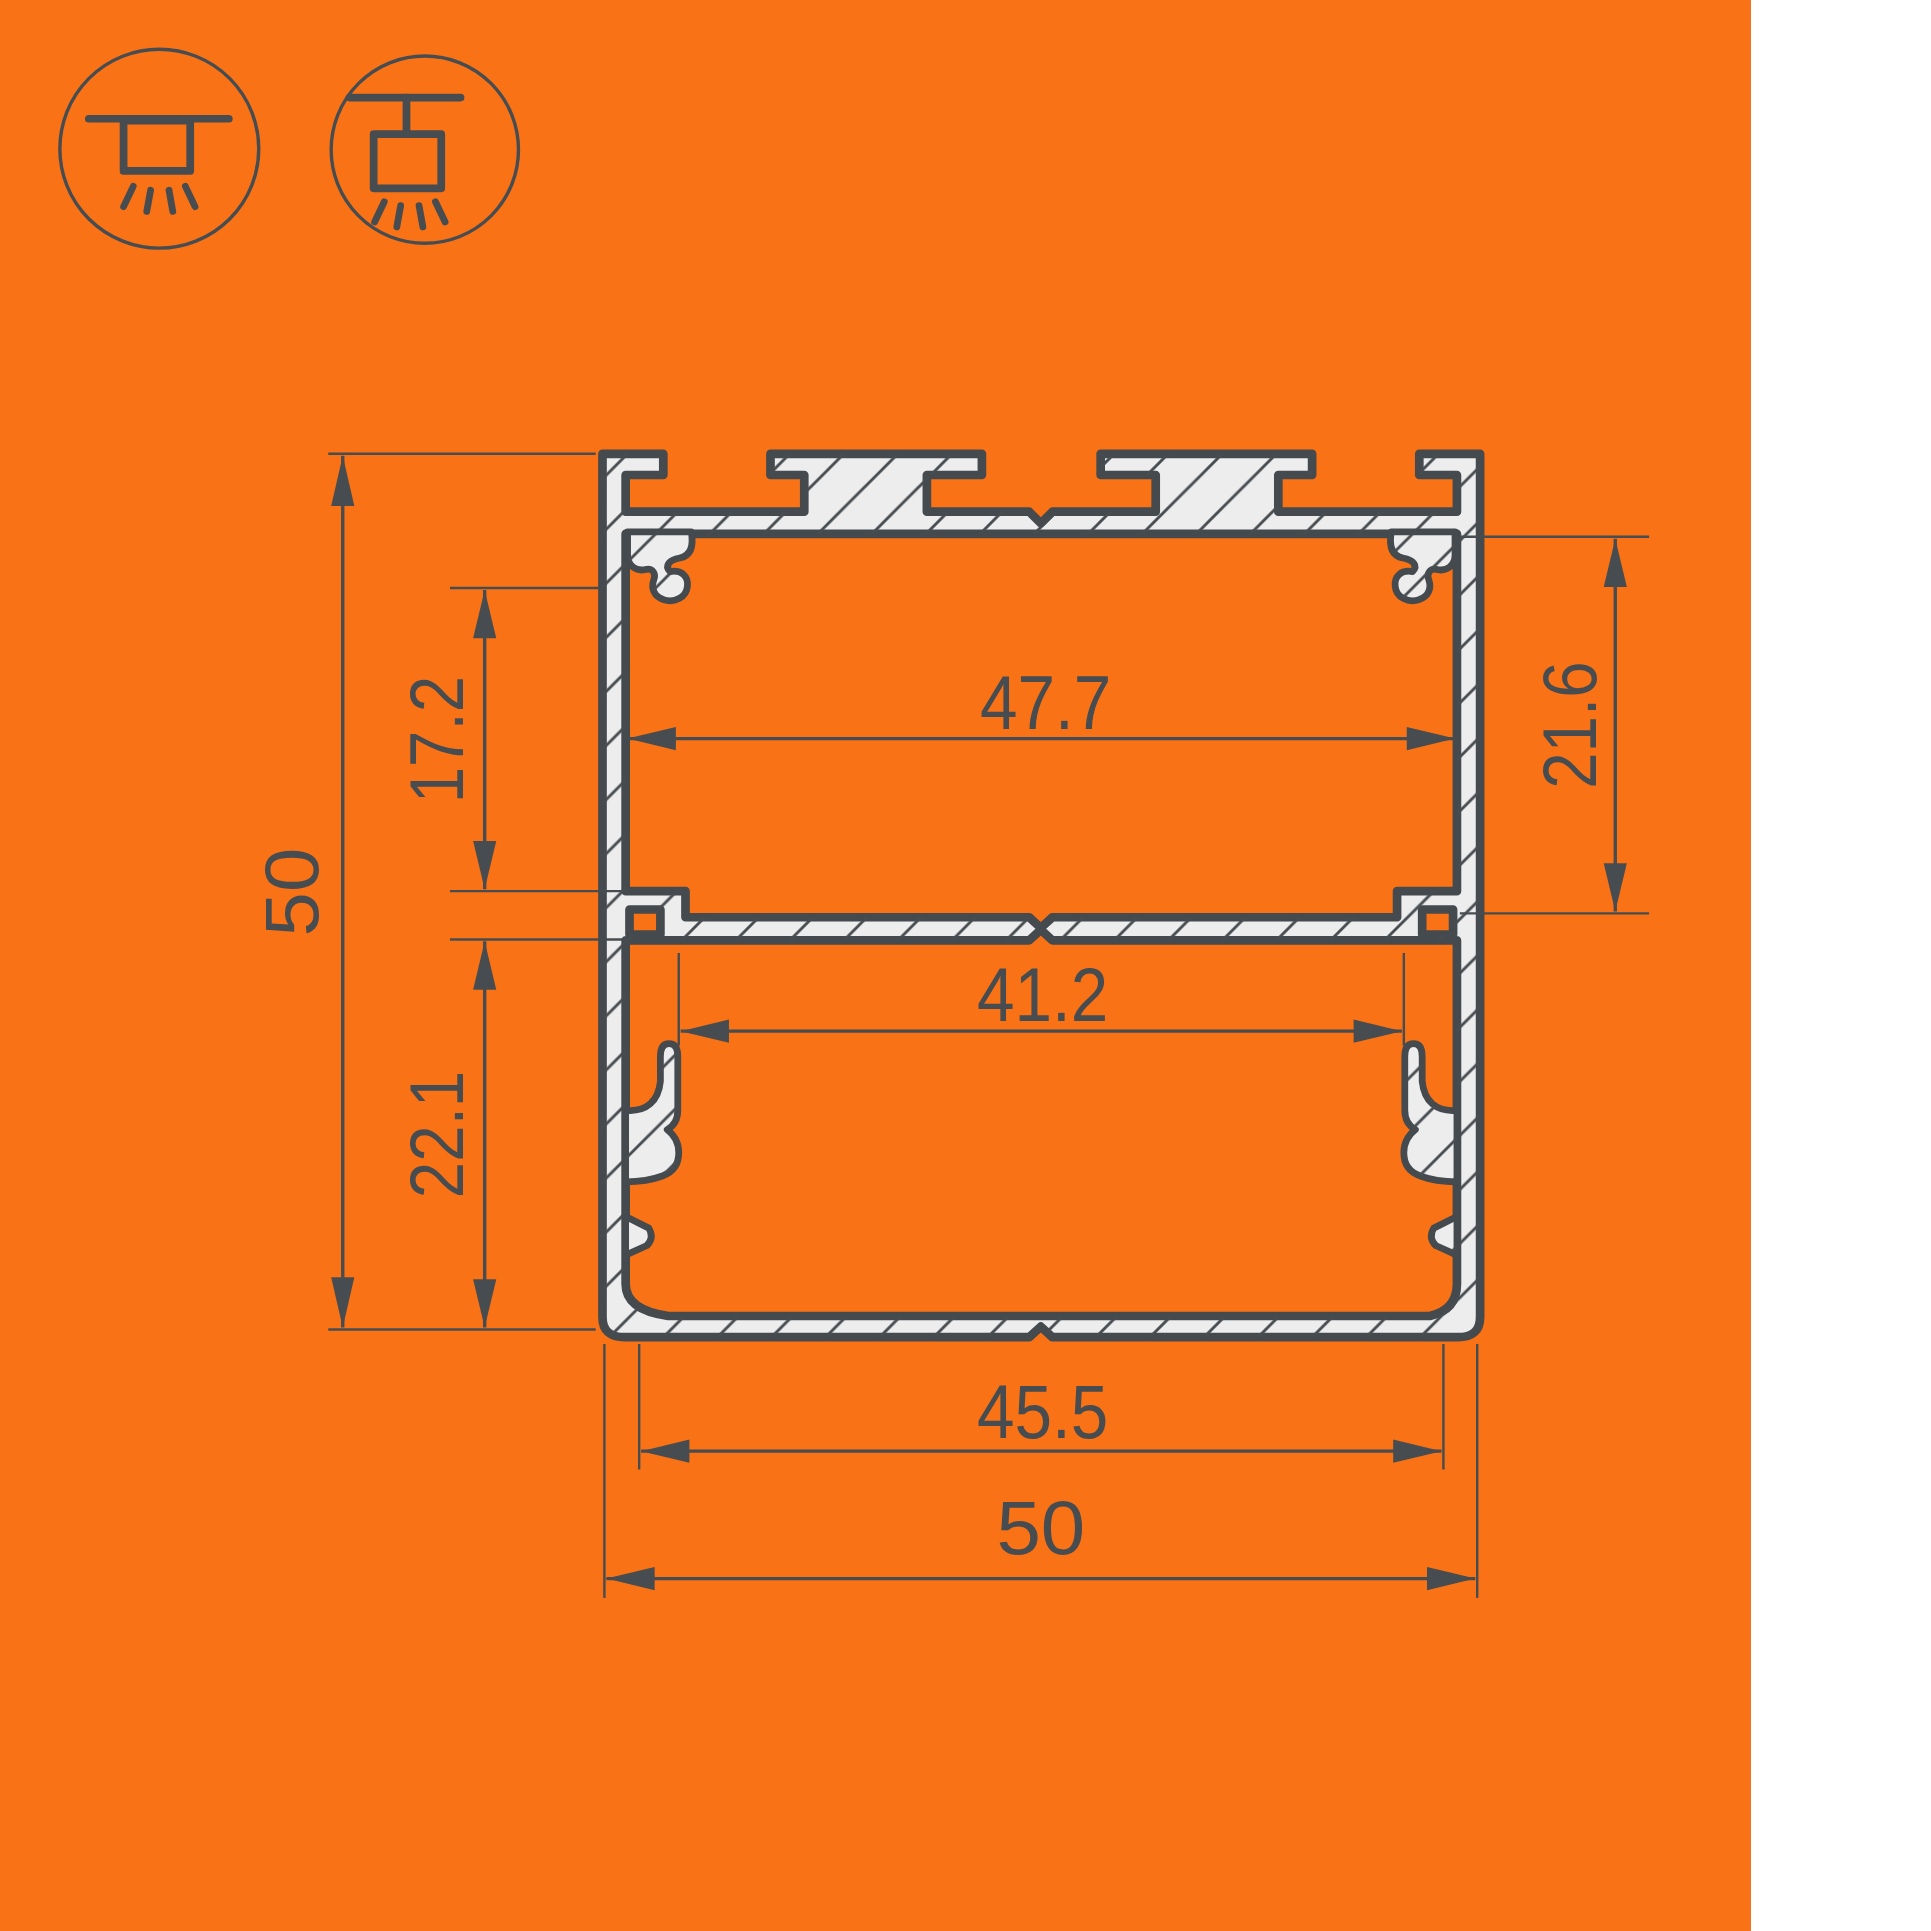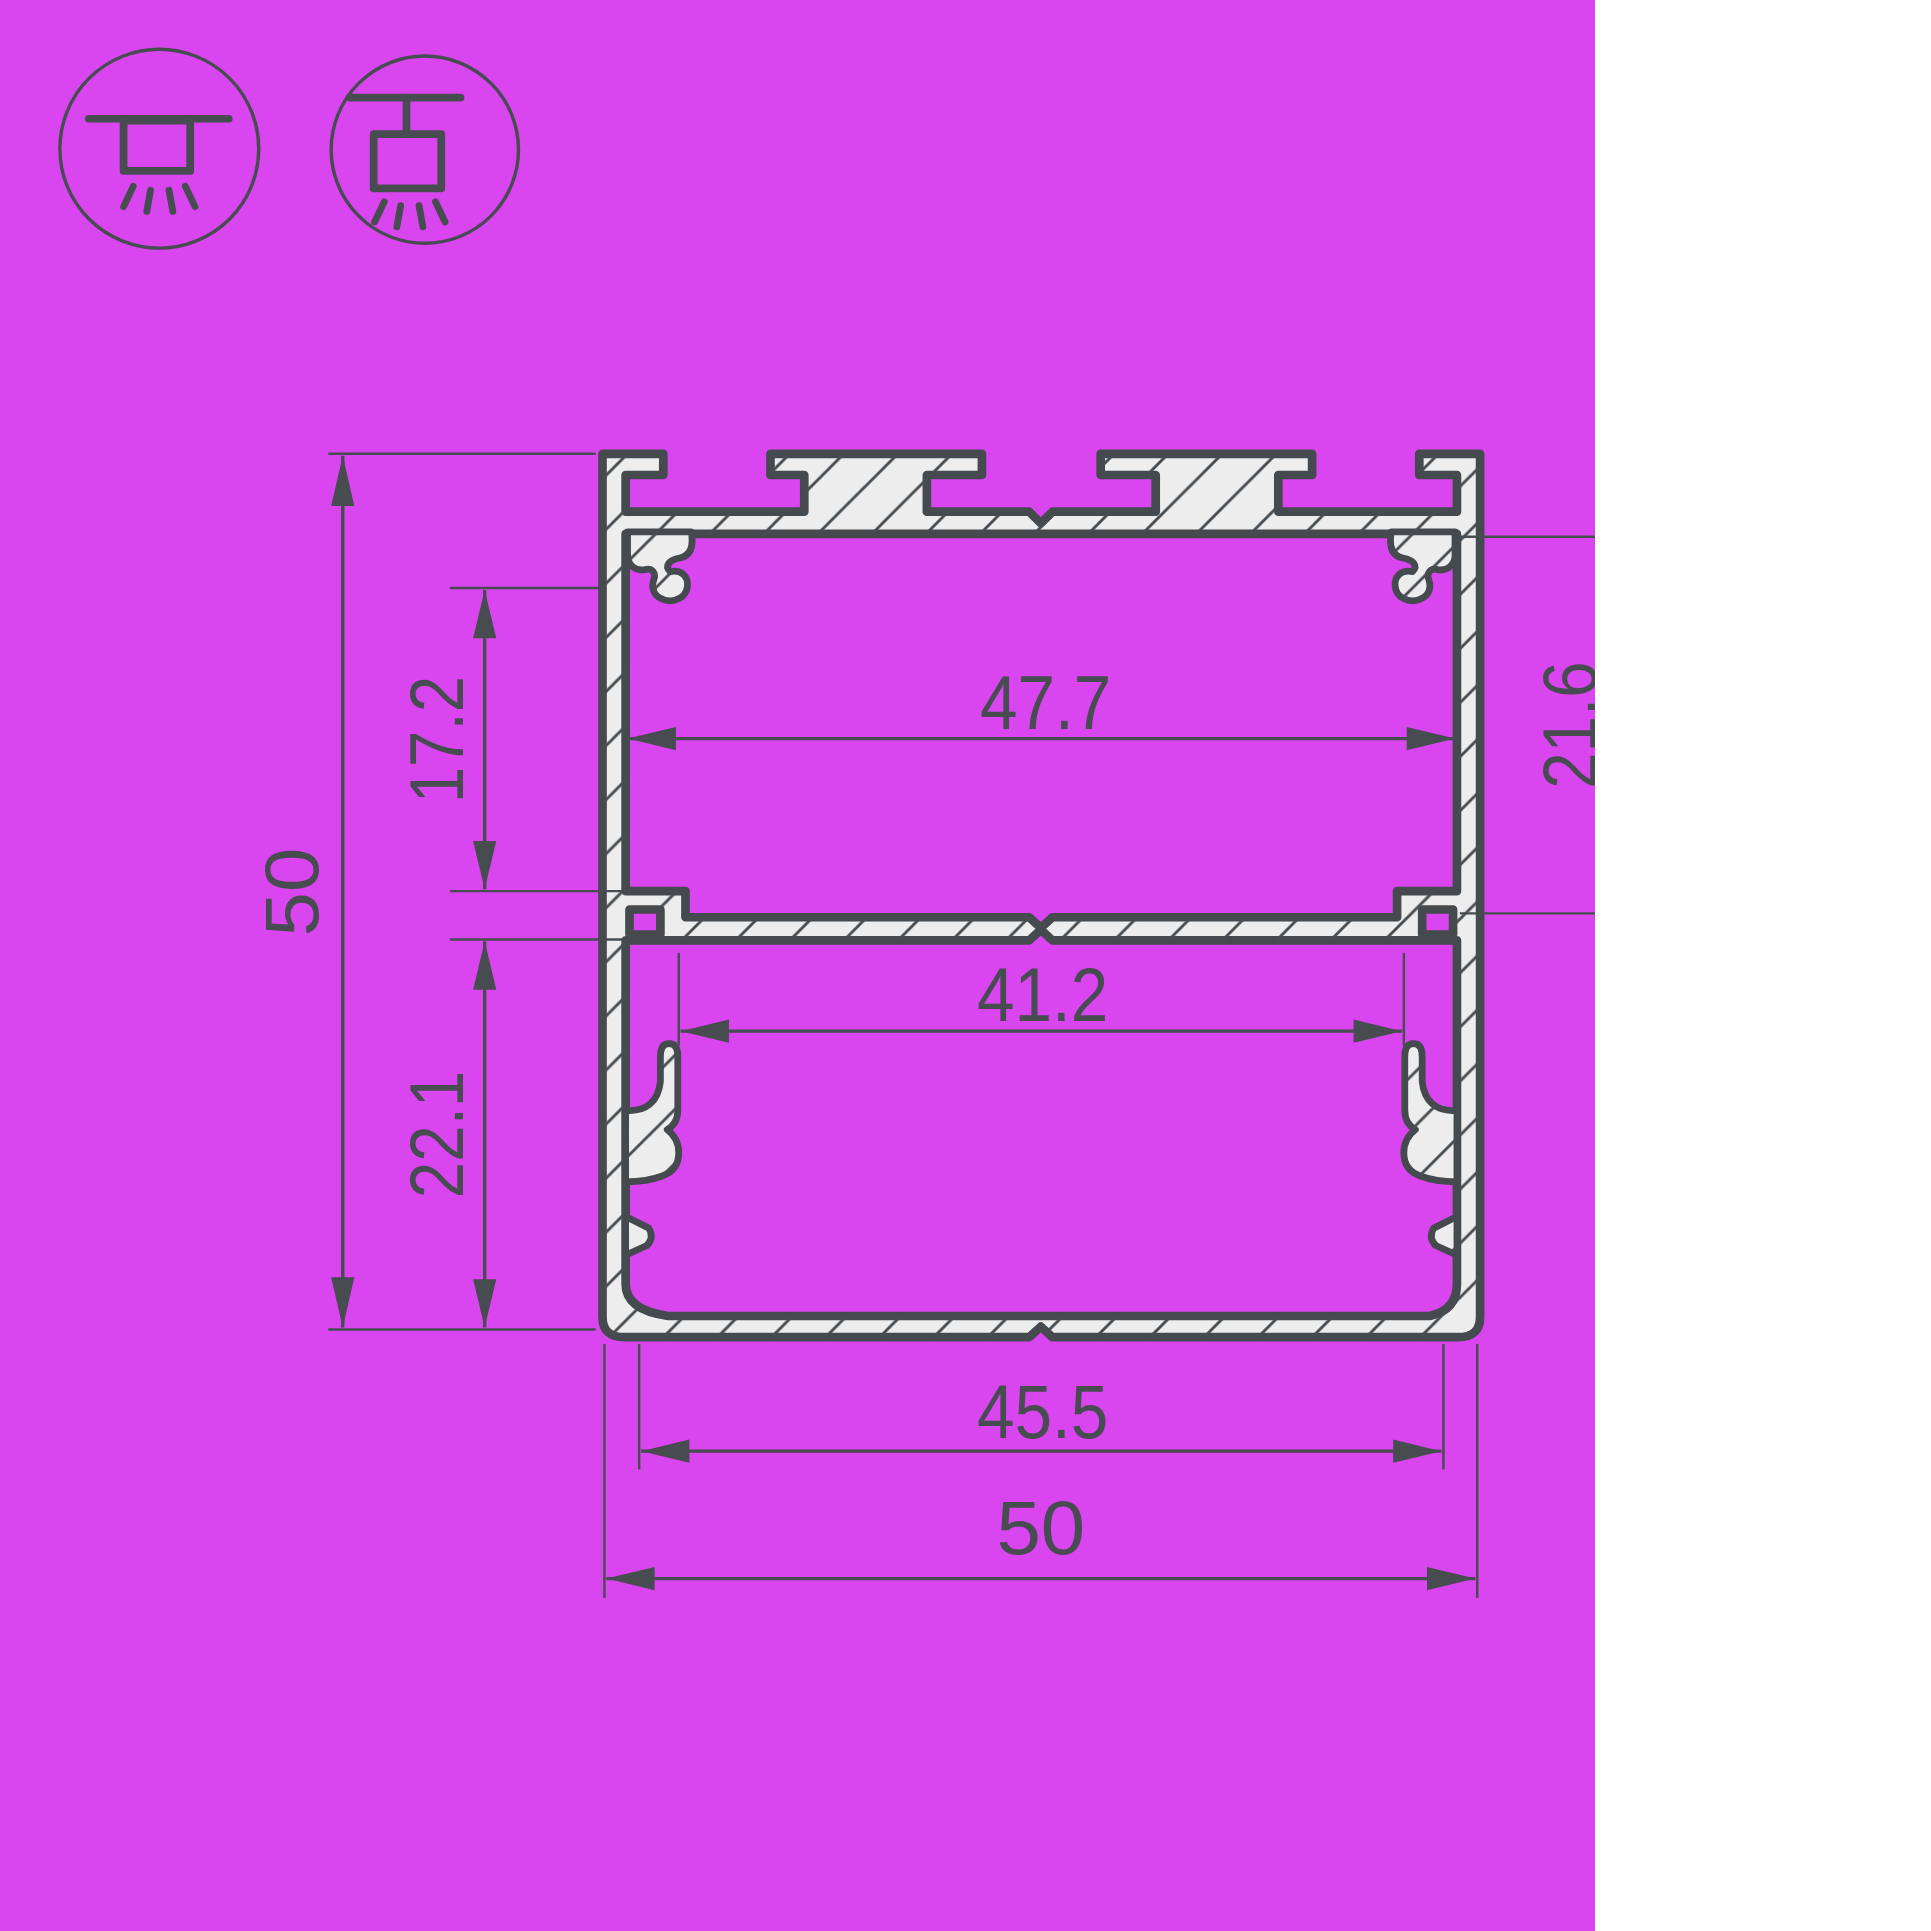--- a/index.html
+++ b/index.html
@@ -1,17 +1,17 @@
 <!DOCTYPE html>
 <html><head>
 <meta charset="utf-8">
 <style>
   html,body{margin:0;padding:0;background:#ffffff;}
   body{width:1931px;height:1931px;font-family:"Liberation Sans",sans-serif;}
-  .stage{position:relative;width:1595px;height:1931px;background:#d946ef;overflow:hidden;}
+  .stage{position:relative;width:1751px;height:1931px;background:#f97316;overflow:hidden;}
   svg{display:block;}
   .alu{fill:#ededee;stroke:#454a4e;stroke-width:9;stroke-linejoin:round;stroke-linecap:round;}
   .alu-small{fill:#ededee;stroke:#454a4e;stroke-width:7;stroke-linejoin:round;stroke-linecap:round;}
   .hatchfill{fill:url(#hatch);stroke:none;}
   .dim{stroke:#474c50;stroke-width:3.5;fill:none;}
   .ext{stroke:#474c50;stroke-width:2.5;fill:none;}
   .arrow{fill:#474c50;stroke:none;}
   .dim-text{font-family:"Liberation Sans",sans-serif;font-size:78px;fill:#474c50;}
   .icon-circle{fill:none;stroke:#474c50;stroke-width:3.5;}
   .icon-stroke{fill:none;stroke:#474c50;stroke-width:8;stroke-linecap:round;stroke-linejoin:round;}

